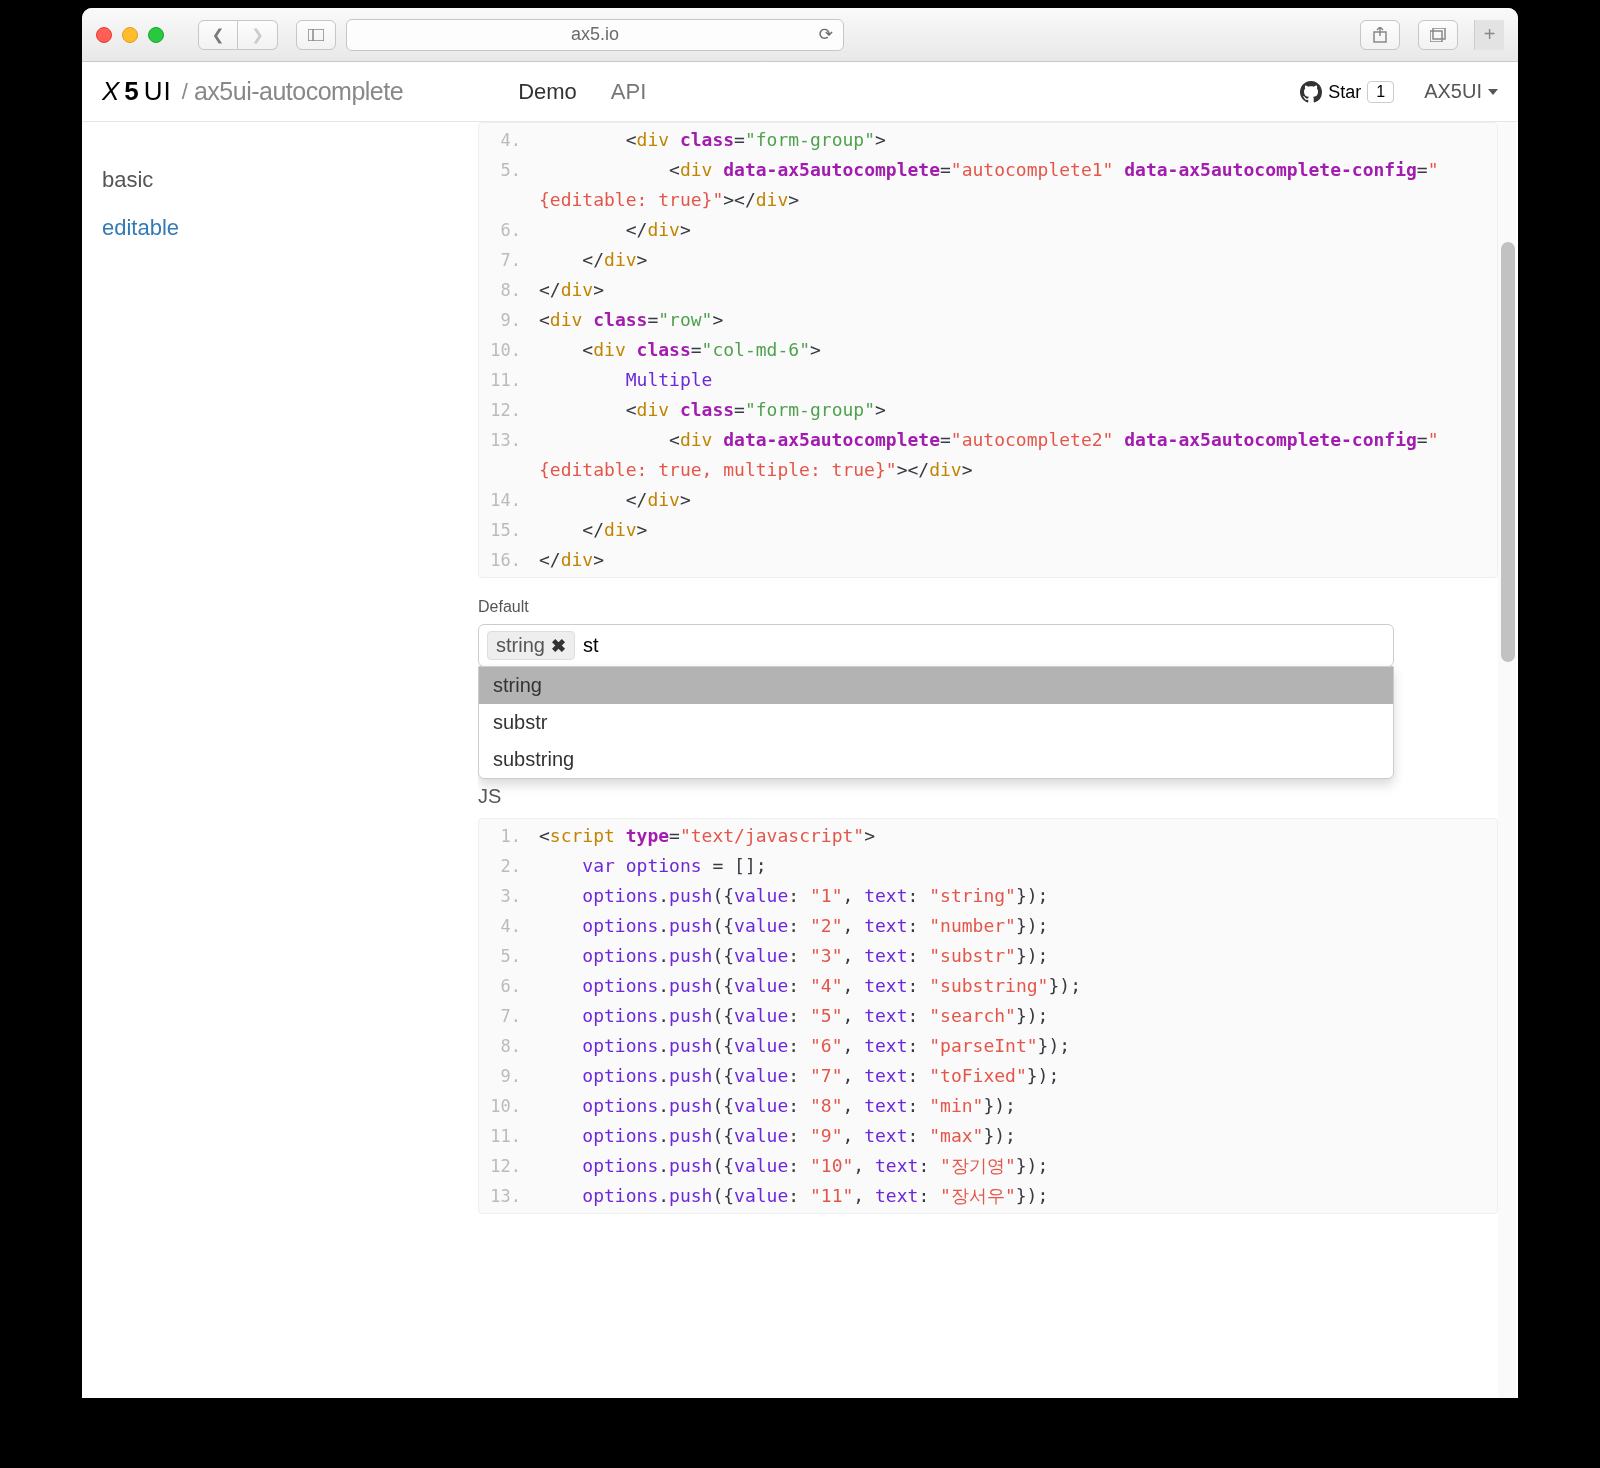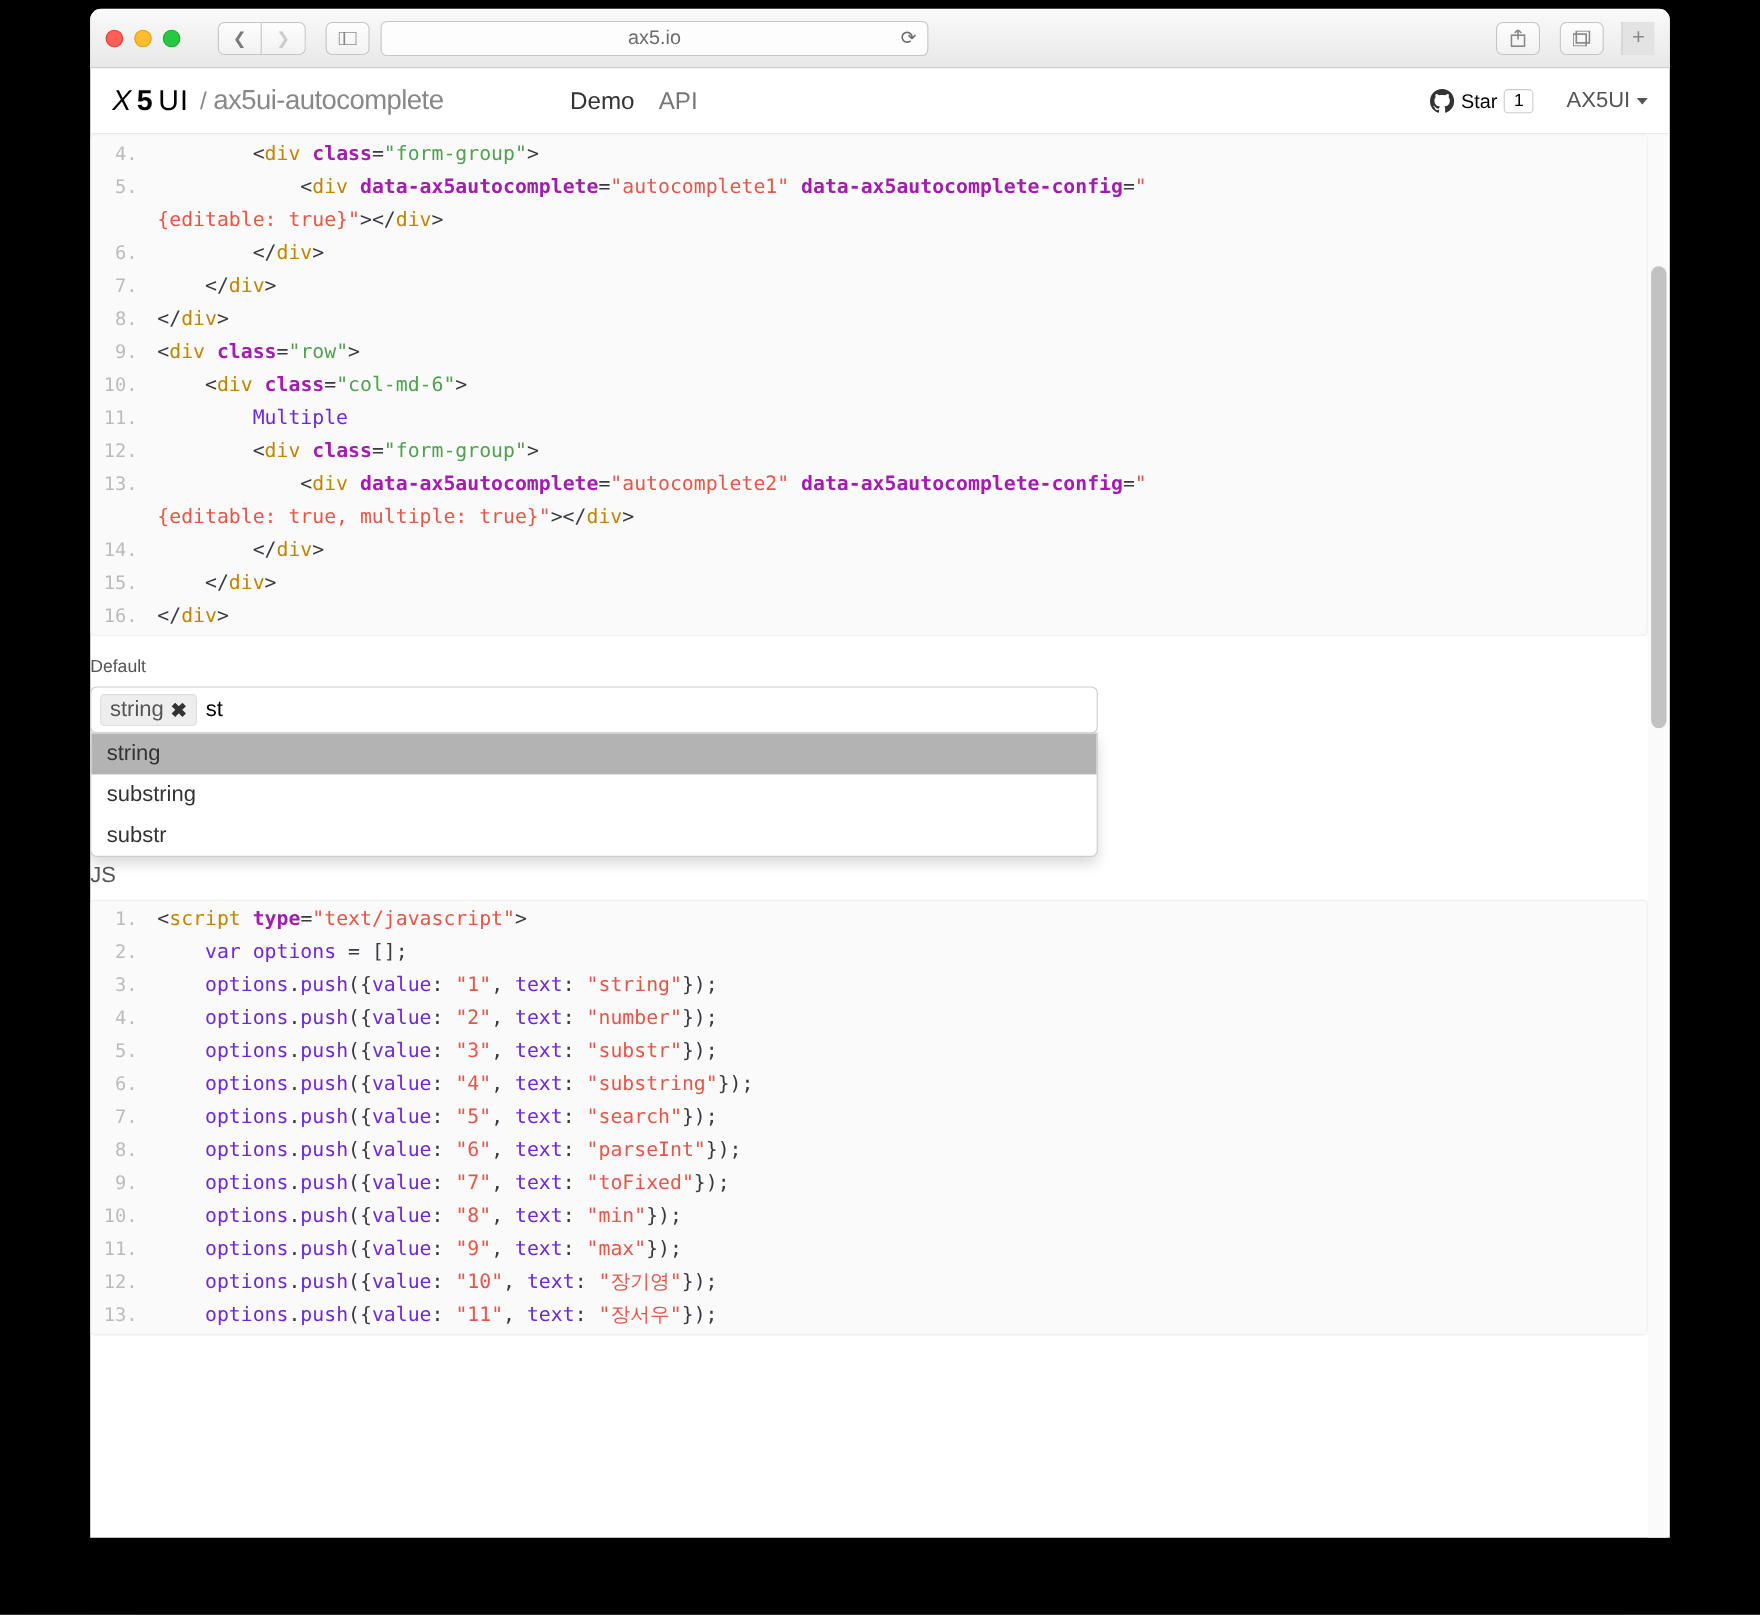--- a/index.html
+++ b/index.html
@@ -56,21 +56,21 @@
 .new-tab { width:30px; height:30px; display:flex; align-items:center; justify-content:center; color:#888; font-size:20px; border-left:1px solid #ccc; background:#e3e3e3; margin-left:6px; }
 
 .app-nav {
   height: 60px; border-bottom:1px solid #e7e7e7;
   display:flex; align-items:center; padding:0 20px;
   font-size: 22px;
 }
 .brand-logo { font-weight:300; font-size:26px; letter-spacing:1px; display:flex; align-items:center; gap:4px;}
 .brand-slash { color:#888; margin:0 6px 0 10px; font-weight:300;}
 .brand-sub { color:#888; font-weight:300; font-size:25px; letter-spacing:-0.5px;}
-.nav-links { display:flex; gap:22px; margin-left:115px; }
+.nav-links { display:flex; gap:34px; margin-left:115px; }
 .nav-links a { color:#777; text-decoration:none; }
 .nav-links a.active { color:#333; font-weight:500; }
 .nav-right { margin-left:auto; display:flex; align-items:center; gap:30px; }
 .gh-star { display:flex; align-items:flex-end; gap:6px; font-size:18px; }
 .gh-icon { width:22px; height:22px; }
 .gh-count { border:1px solid #ccc; border-radius:4px; padding:1px 8px; font-size:16px; }
 .user-menu { font-size:20px; color:#555; display:flex; align-items:center; gap:6px; }
 .caret { width:0; height:0; border-left:5px solid transparent; border-right:5px solid transparent; border-top:6px solid #555; }
 
 .body-wrap { display:flex; height:calc(100% - 114px); }
@@ -165,20 +165,24 @@
         <span class="gh-count">1</span>
       </div>
       <div class="user-menu">
         <span>AX5UI</span>
         <span class="caret"></span>
       </div>
     </div>
   </div>
 
   <div class="body-wrap">
+    <div class="sidebar">
+      <a>basic</a>
+      <a class="current">editable</a>
+    </div>
 
     <div class="main">
 
       <div id="code-html" class="code-block">
           <div class="code-line">
             <div class="ln">4.</div>
             <div class="lc">        <span class="t-plain">&lt;</span><span class="t-tag">div</span> <span class="t-attr">class</span><span class="t-plain">=</span><span class="t-str">"form-group"</span><span class="t-plain">&gt;</span></div>
           </div>
           <div class="code-line">
             <div class="ln">5.</div>
@@ -243,22 +247,22 @@
       <div class="ac-field">
         <div class="chip">
           <span>string</span>
           <span class="x">✖</span>
         </div>
         <input class="ac-input" value="st" style="">
       </div>
 
       <div id="dropdown" class="dropdown">
           <div class="dd-item sel">string</div>
+          <div class="dd-item">substr</div>
           <div class="dd-item">substring</div>
-          <div class="dd-item">substr</div>
         </div>
 
       <div class="js-label" style="margin-top:6px;">JS</div>
 
       <div id="code-js" class="code-block" style="margin-top:10px;">
           <div class="code-line">
             <div class="ln">1.</div>
             <div class="lc"><span class="t-plain">&lt;</span><span class="t-tag">script</span> <span class="t-attr">type</span><span class="t-plain">=</span><span class="t-str2">"text/javascript"</span><span class="t-plain">&gt;</span></div>
           </div>
           <div class="code-line">

